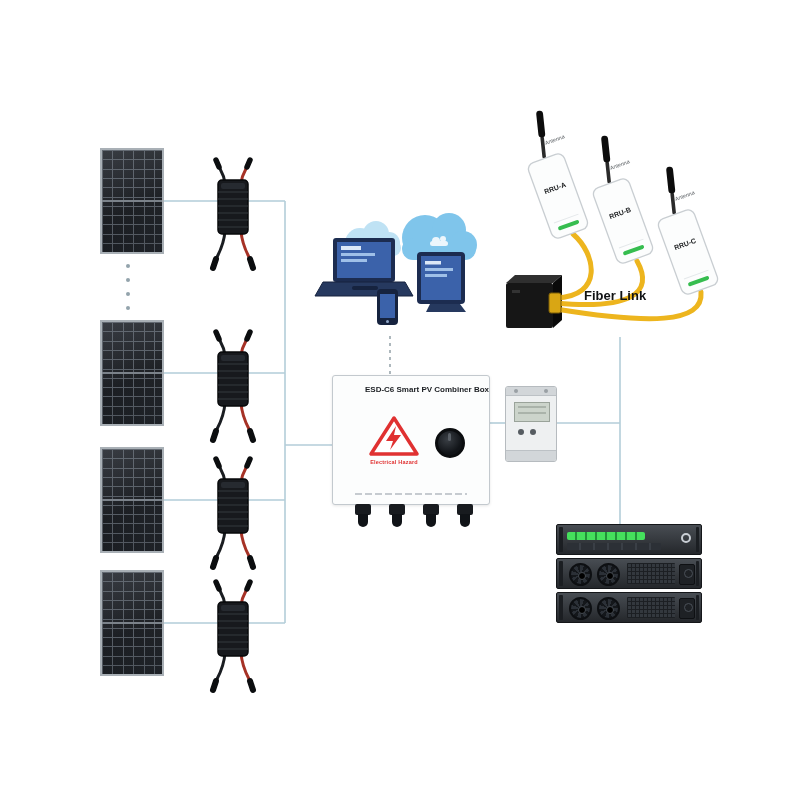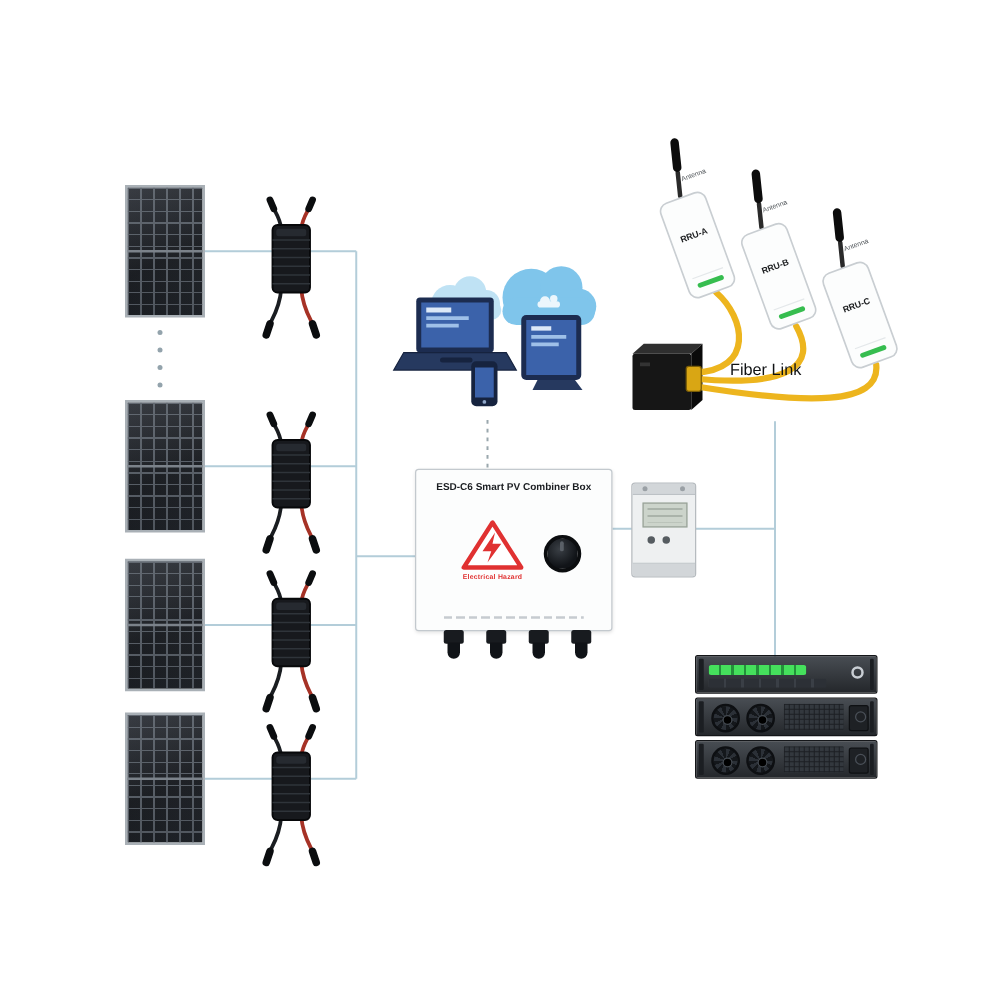--- a/index.html
+++ b/index.html
@@ -27,21 +27,21 @@
   .dots { position:absolute; left:126px; top:264px; display:flex; flex-direction:column; gap:10px; z-index:2; }
   .dots span { width:4px; height:4px; border-radius:50%; background:#93a3ac; }
 
   
   .combiner {
     position:absolute; left:332px; top:375px; width:158px; height:130px; z-index:2;
     background:#fcfdfd; border:1.5px solid #c3c9ce; border-radius:3px;
     box-shadow: 0 1px 3px rgba(0,0,0,.10);
   }
   .combiner-title {
-    position:absolute; top:9px; left:0; right:0; text-align:center;
+    position:absolute; top:9px; left:0; right:0; text-align:right;
     font-size:8px; font-weight:700; color:#1a1d21; white-space:nowrap;
   }
   .sticker { position:absolute; left:34px; top:38px; width:54px; text-align:center; }
   .sticker svg { width:52px; height:44px; display:block; margin:0 auto; }
   .sticker-label { font-size:5.5px; font-weight:700; color:#e03131; margin-top:1px; letter-spacing:.2px; }
   .knob {
     position:absolute; left:102px; top:52px; width:30px; height:30px; border-radius:50%;
     background: radial-gradient(circle at 40% 35%, #3a3f45, #111418 65%);
     border:3px solid #0b0d0f;
   }
@@ -63,21 +63,21 @@
   .m-top { position:absolute; top:0; left:0; right:0; height:9px; background:#d2d6d9; border-bottom:1px solid #bcc1c5; border-radius:2px 2px 0 0; }
   .m-bot { position:absolute; bottom:0; left:0; right:0; height:11px; background:#d2d6d9; border-top:1px solid #bcc1c5; border-radius:0 0 2px 2px; }
   .screw { position:absolute; top:2px; width:4px; height:4px; border-radius:50%; background:#9aa0a5; }
   .s1{left:8px}.s2{right:8px}
   .lcd { position:absolute; left:8px; top:15px; width:36px; height:20px; background:#ccd4cb; border:1px solid #9aa39a; }
   .lcd-lines { position:absolute; inset:3px; background: repeating-linear-gradient(180deg, #aab3aa 0 2px, transparent 2px 6px); }
   .m-btn { position:absolute; top:42px; width:6px; height:6px; border-radius:50%; background:#565c61; }
   .b1{left:12px}.b2{left:24px}
 
   
-  .fiber-label { position:absolute; left:584px; top:288px; font-size:13px; font-weight:400; color:#101214; z-index:3; }
+  .fiber-label { position:absolute; left:584px; top:288px; font-size:13px; font-weight:700; color:#101214; z-index:3; }
 
   
   .rack { position:absolute; left:556px; top:524px; width:146px; z-index:2; }
   .unit { position:relative; height:31px; margin-bottom:3px; background:linear-gradient(180deg,#484d53,#24272b); border:1px solid #141619; border-radius:2px; }
   .unit::before { content:""; position:absolute; left:2px; top:2px; bottom:2px; width:4px; background:#1b1e22; border-radius:1px; }
   .unit::after  { content:""; position:absolute; right:2px; top:2px; bottom:2px; width:3px; background:#1b1e22; border-radius:1px; }
   .led { position:absolute; left:10px; top:7px; width:78px; height:8px; border-radius:2px;
          background: repeating-linear-gradient(90deg, #45e05c 0 8px, #23903a 8px 10px); }
   .bays { position:absolute; left:10px; right:40px; bottom:4px; height:7px; border-radius:1px;
           background: repeating-linear-gradient(90deg, #2c3036 0 12px, #3a3f46 12px 14px); }

